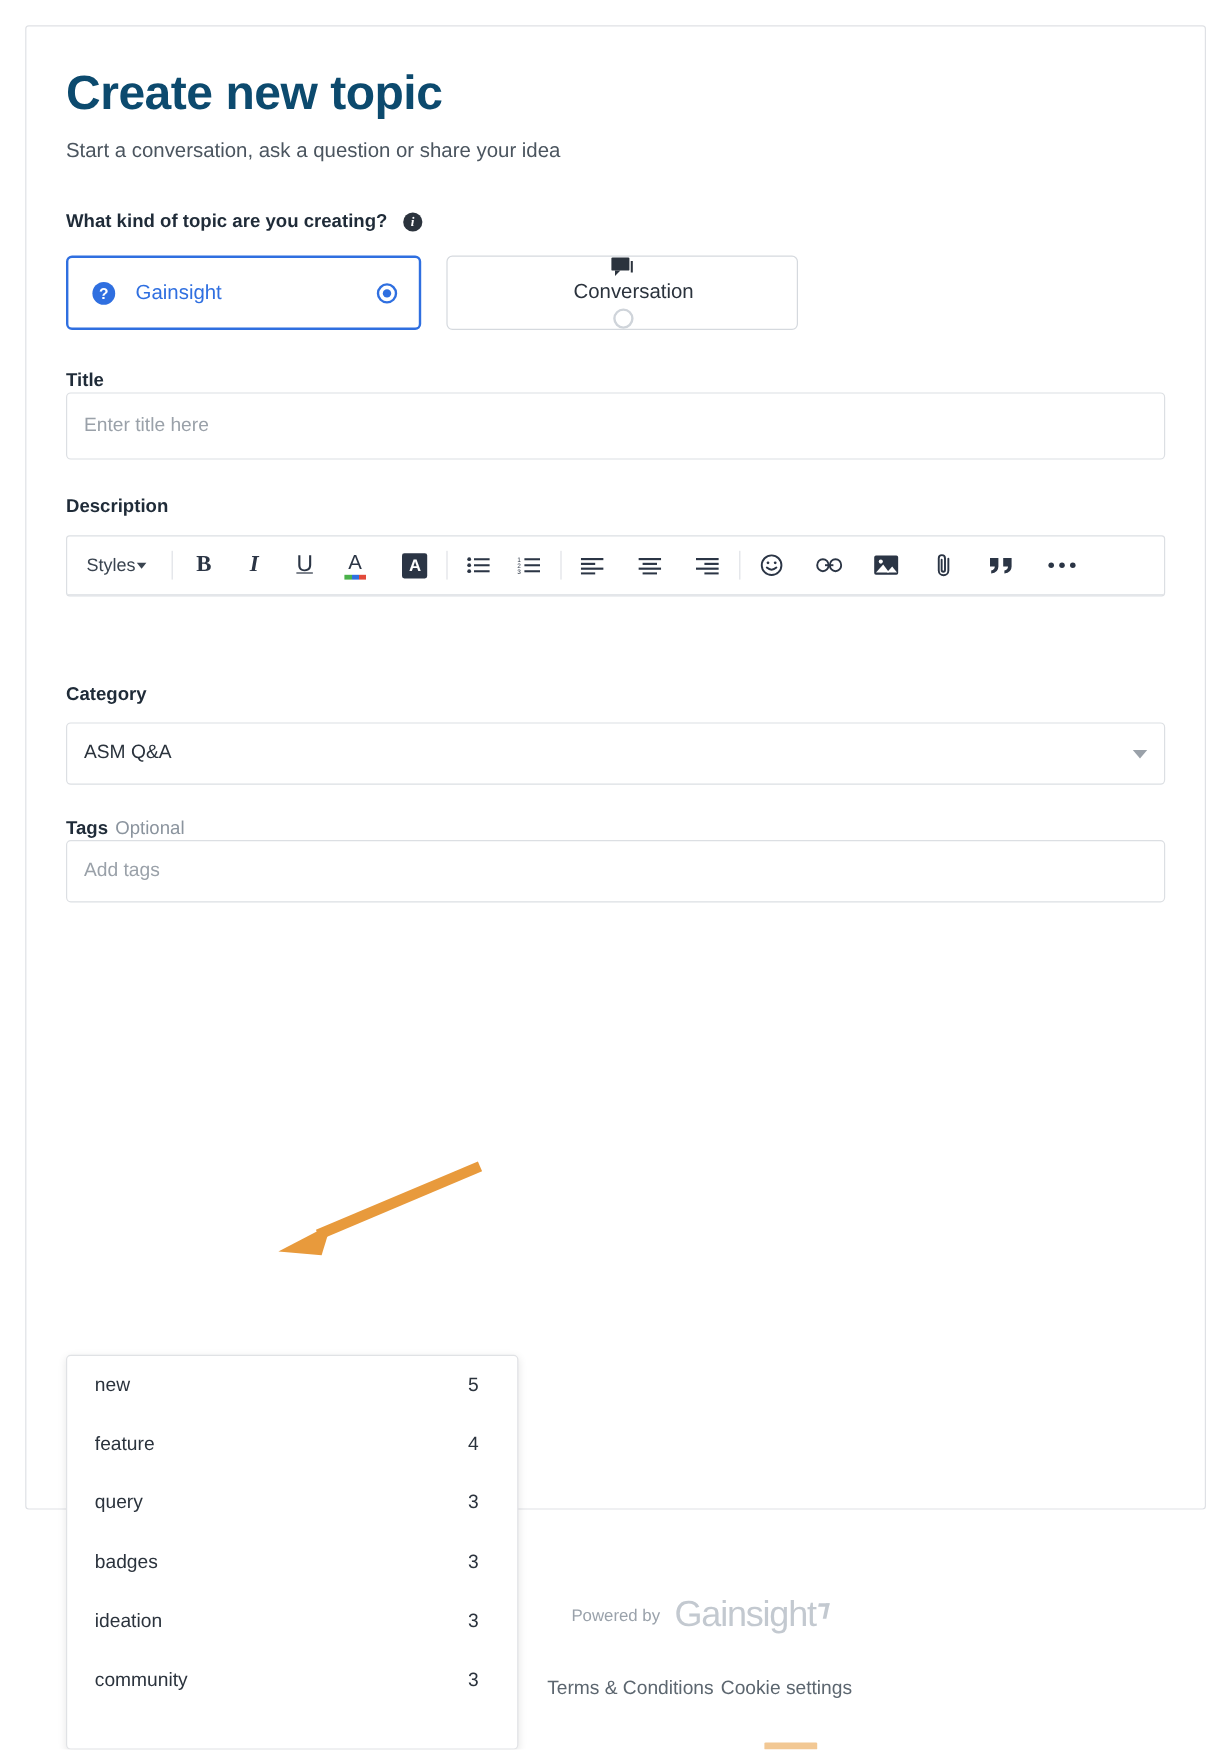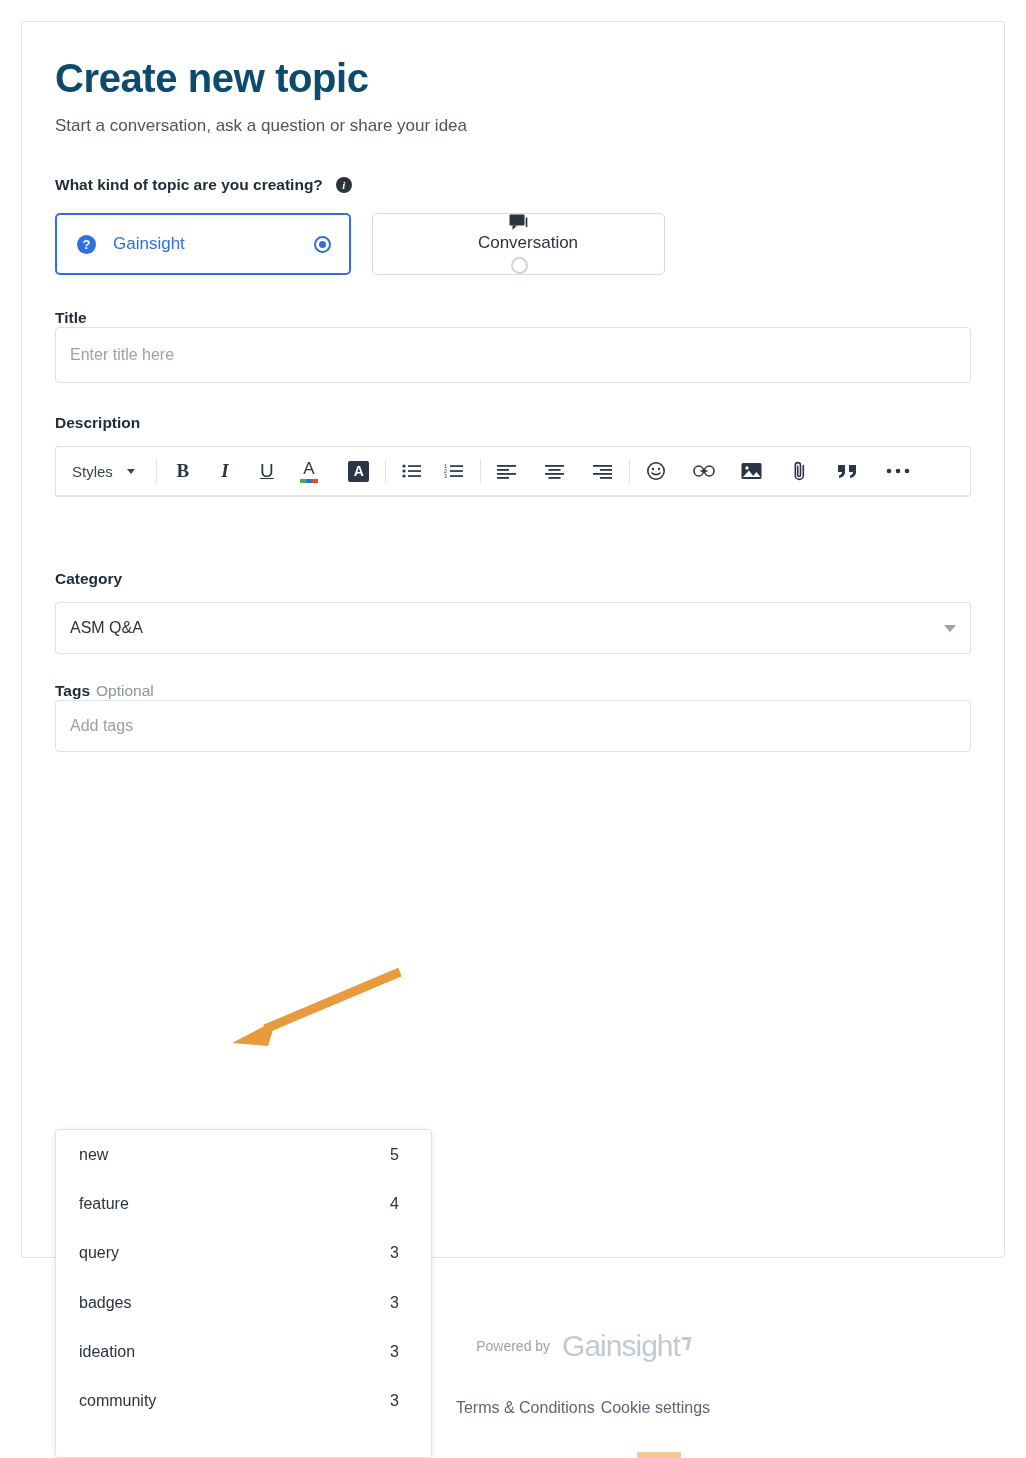--- a/index.html
+++ b/index.html
@@ -172,21 +172,21 @@
     display: flex;
     align-items: center;
     justify-content: center;
     color: #2b3545;
     cursor: pointer;
     border-radius: 3px;
   }
   .tb-styles {
     display: flex;
     align-items: center;
-    gap: 14px;
+    gap: 1px;
     font-size: 15px;
     color: #3a4450;
     padding: 0 10px 0 2px;
     height: 32px;
     cursor: pointer;
   }
   .caret-down {
     width: 0; height: 0;
     border-left: 4.5px solid transparent;
     border-right: 4.5px solid transparent;

